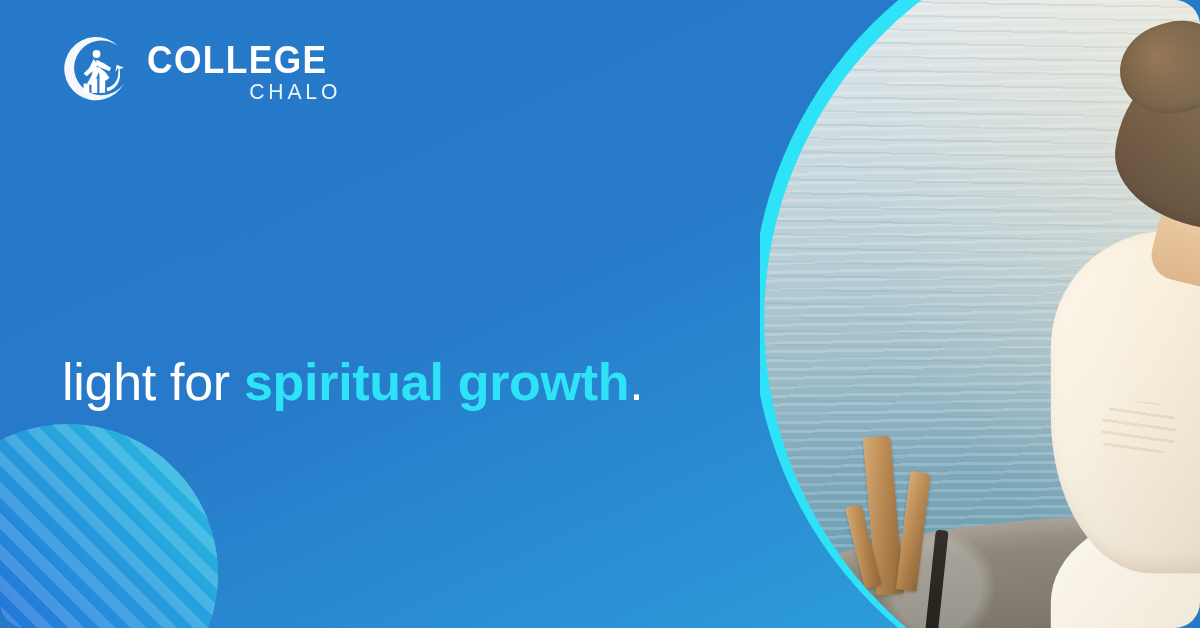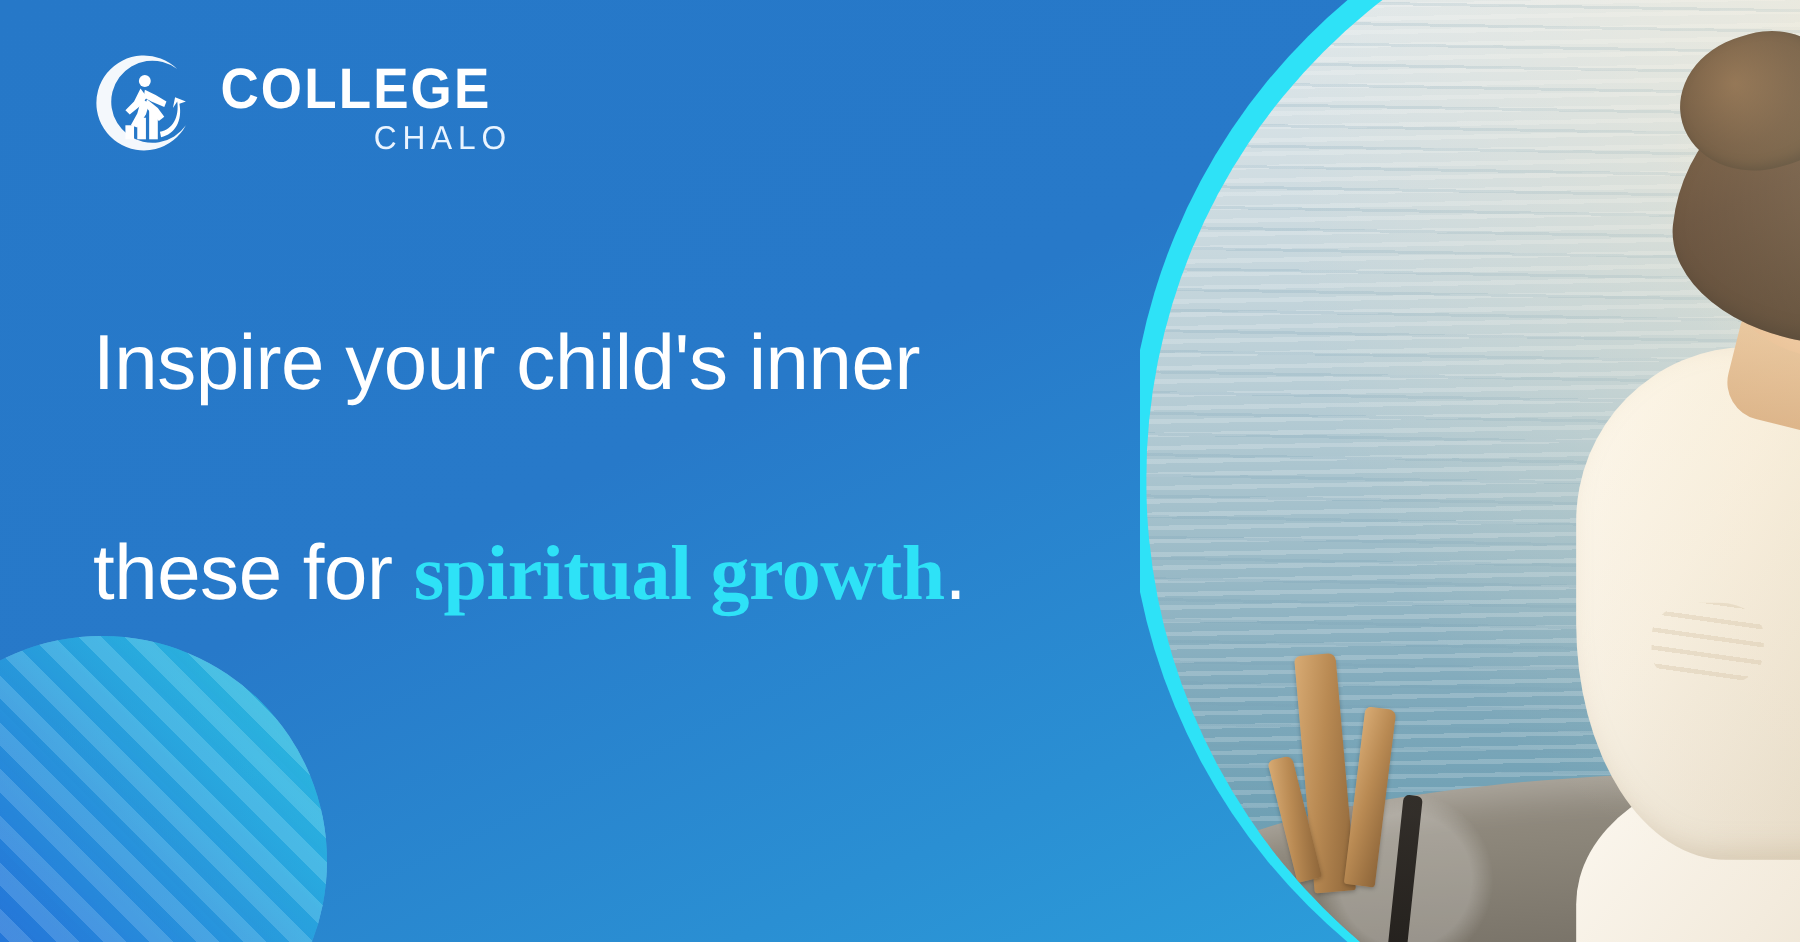--- a/index.html
+++ b/index.html
@@ -8,20 +8,21 @@
     font-family:"Liberation Sans", sans-serif;
     background:#2678c8;
   }
 
   .banner {
     position:relative;
     width:1200px;
     height:628px;
     overflow:hidden;
     background:linear-gradient(155deg,#2678c8 0%,#2779c9 42%,#2a8fd3 72%,#2da6de 100%);
+    border-radius:26px;
   }
 
   
   .stripe-decor {
     position:absolute;
     left:-82px;
     bottom:-96px;
     width:300px;
     height:300px;
     border-radius:50%;
@@ -93,21 +94,20 @@
     width:680px;
     font-size:52px;
     line-height:70px;
     font-weight:normal;
     color:#ffffff;
     letter-spacing:-.3px;
   }
   .headline .accent {
     color:#2ee2f7;
     font-weight:bold;
-    font-family:Liberation Serif, serif;
   }
   .headline .dot { color:#ffffff; font-weight:normal; }
 
   
   .photo-panel {
     position:absolute;
     right:0;
     top:0;
     width:440px;
     height:628px;
@@ -323,23 +323,23 @@
 
       <path d="M62 72 C74 70 80 58 78 44 L74 50 L76 40 L86 44 L80 46 C83 62 76 74 63 77 Z" fill="#ffffff"></path>
     </svg>
     <div class="logo-words">
       <div class="logo-college">COLLEGE</div>
       <div class="logo-chalo">CHALO</div>
     </div>
   </div>
 
   <h1 class="headline">
-    <span>Inspire your child's inner</span><br>
     <br>
-    <span>these for </span><span class="accent">spiritual growth</span><span class="dot">.</span>
+    <br>
+    <span>light for </span><span class="accent">spiritual growth</span><span class="dot">.</span>
   </h1>
 
   <div class="photo-panel">
     <div class="curve-border"></div>
     <div class="photo-clip">
       <div class="photo-inner">
         <div class="scene">
           <div class="water"></div>
           <div class="ripples"></div>
           <div class="ripples2"></div>

